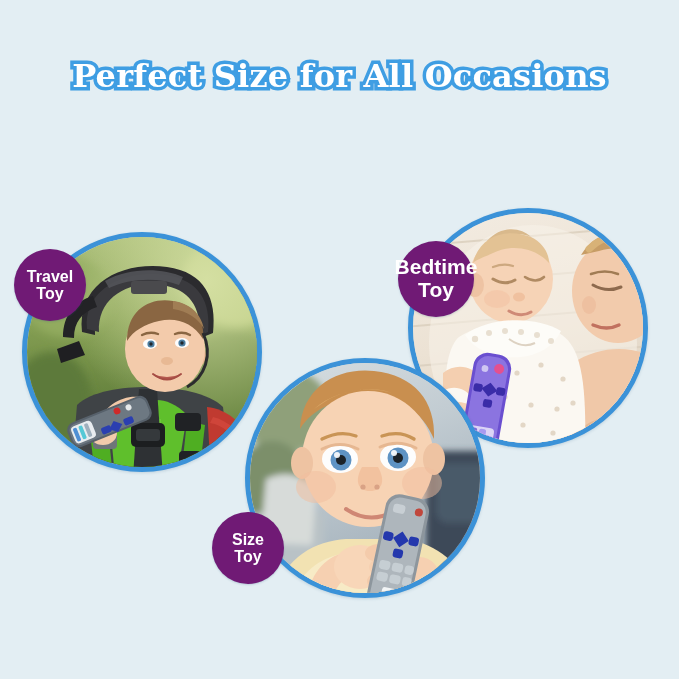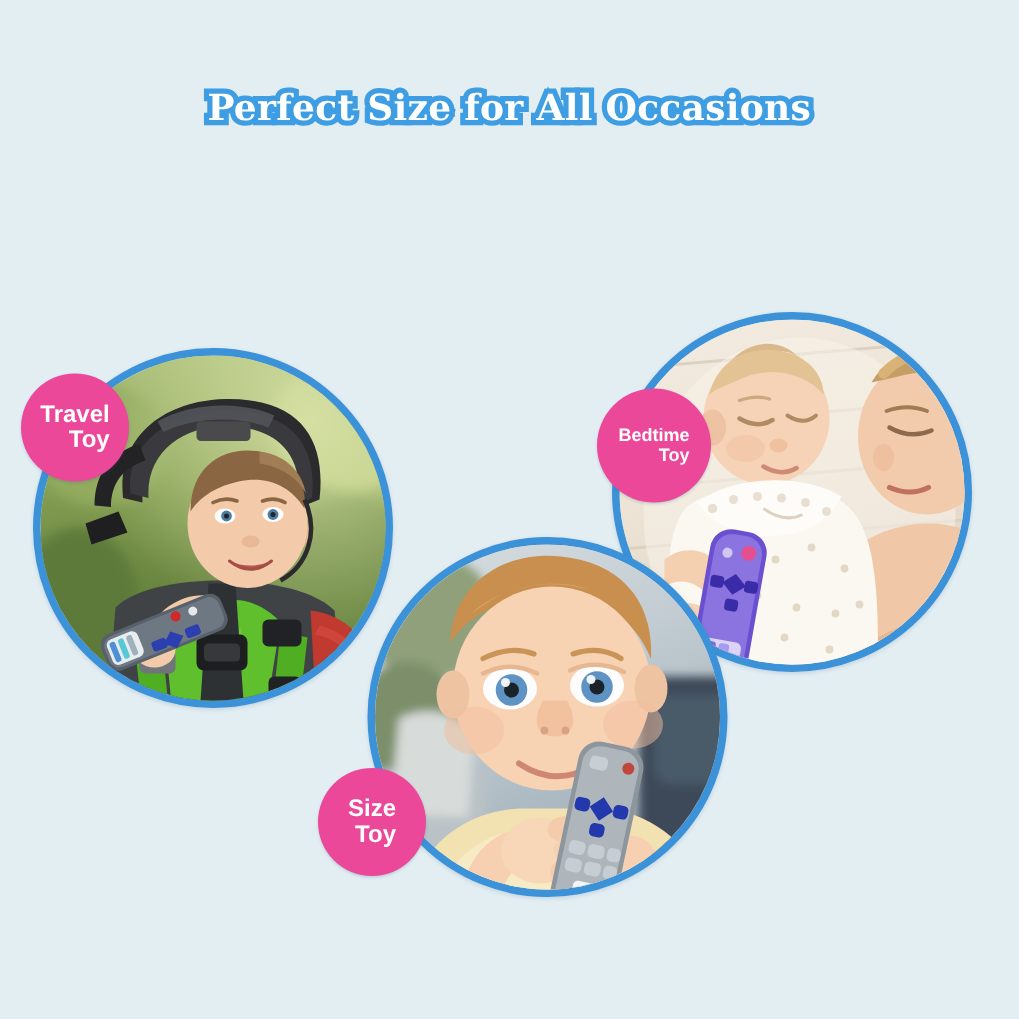--- a/index.html
+++ b/index.html
@@ -13,21 +13,21 @@
 
   
   .title-wrap{
     position:absolute;left:0;top:57px;width:679px;
     text-align:center;pointer-events:none;
   }
   .title{
     display:inline-block;
     font-family:"DejaVu Serif", serif;
     font-weight:700;
-    font-size:24px;
+    font-size:32px;
     letter-spacing:.2px;
     color:#ffffff;
     -webkit-text-stroke:7px #3f9ee3;
     paint-order:stroke fill;
     text-shadow:
       0 0 1px #3f9ee3,
       0 2px 0 rgba(63,158,227,.35);
   }
 
   
@@ -45,34 +45,34 @@
 
   #circle-travel{left:22px;top:232px;}
   #circle-bedtime{left:408px;top:208px;}
   #circle-chew{left:245px;top:358px;z-index:4;}
 
   
   .badge{
     position:absolute;
     width:72px;height:72px;
     border-radius:50%;
-    background:#ec4899;
+    background:#701a75;
     display:flex;align-items:center;justify-content:center;
-    text-align:right;
+    text-align:center;
     color:#fff;
     font-family:"Liberation Sans", sans-serif;
     font-weight:700;
     font-size:16px;
     line-height:1.08;
     z-index:6;
     box-shadow:0 1px 2px rgba(40,90,130,.22);
   }
   .badge span{display:block;white-space:pre-line;}
   #badge-travel{left:14px;top:249px;}
-  #badge-bedtime{left:398px;top:259px;width:76px;height:76px;font-size:12px;}
+  #badge-bedtime{left:398px;top:241px;width:76px;height:76px;font-size:21px;}
   #badge-chew{left:212px;top:512px;}
 </style>
 </head>
 <body>
 
 <div id="stage">
 
   <div class="title-wrap">
     <div class="title">Perfect Size for All Occasions</div>
   </div>

